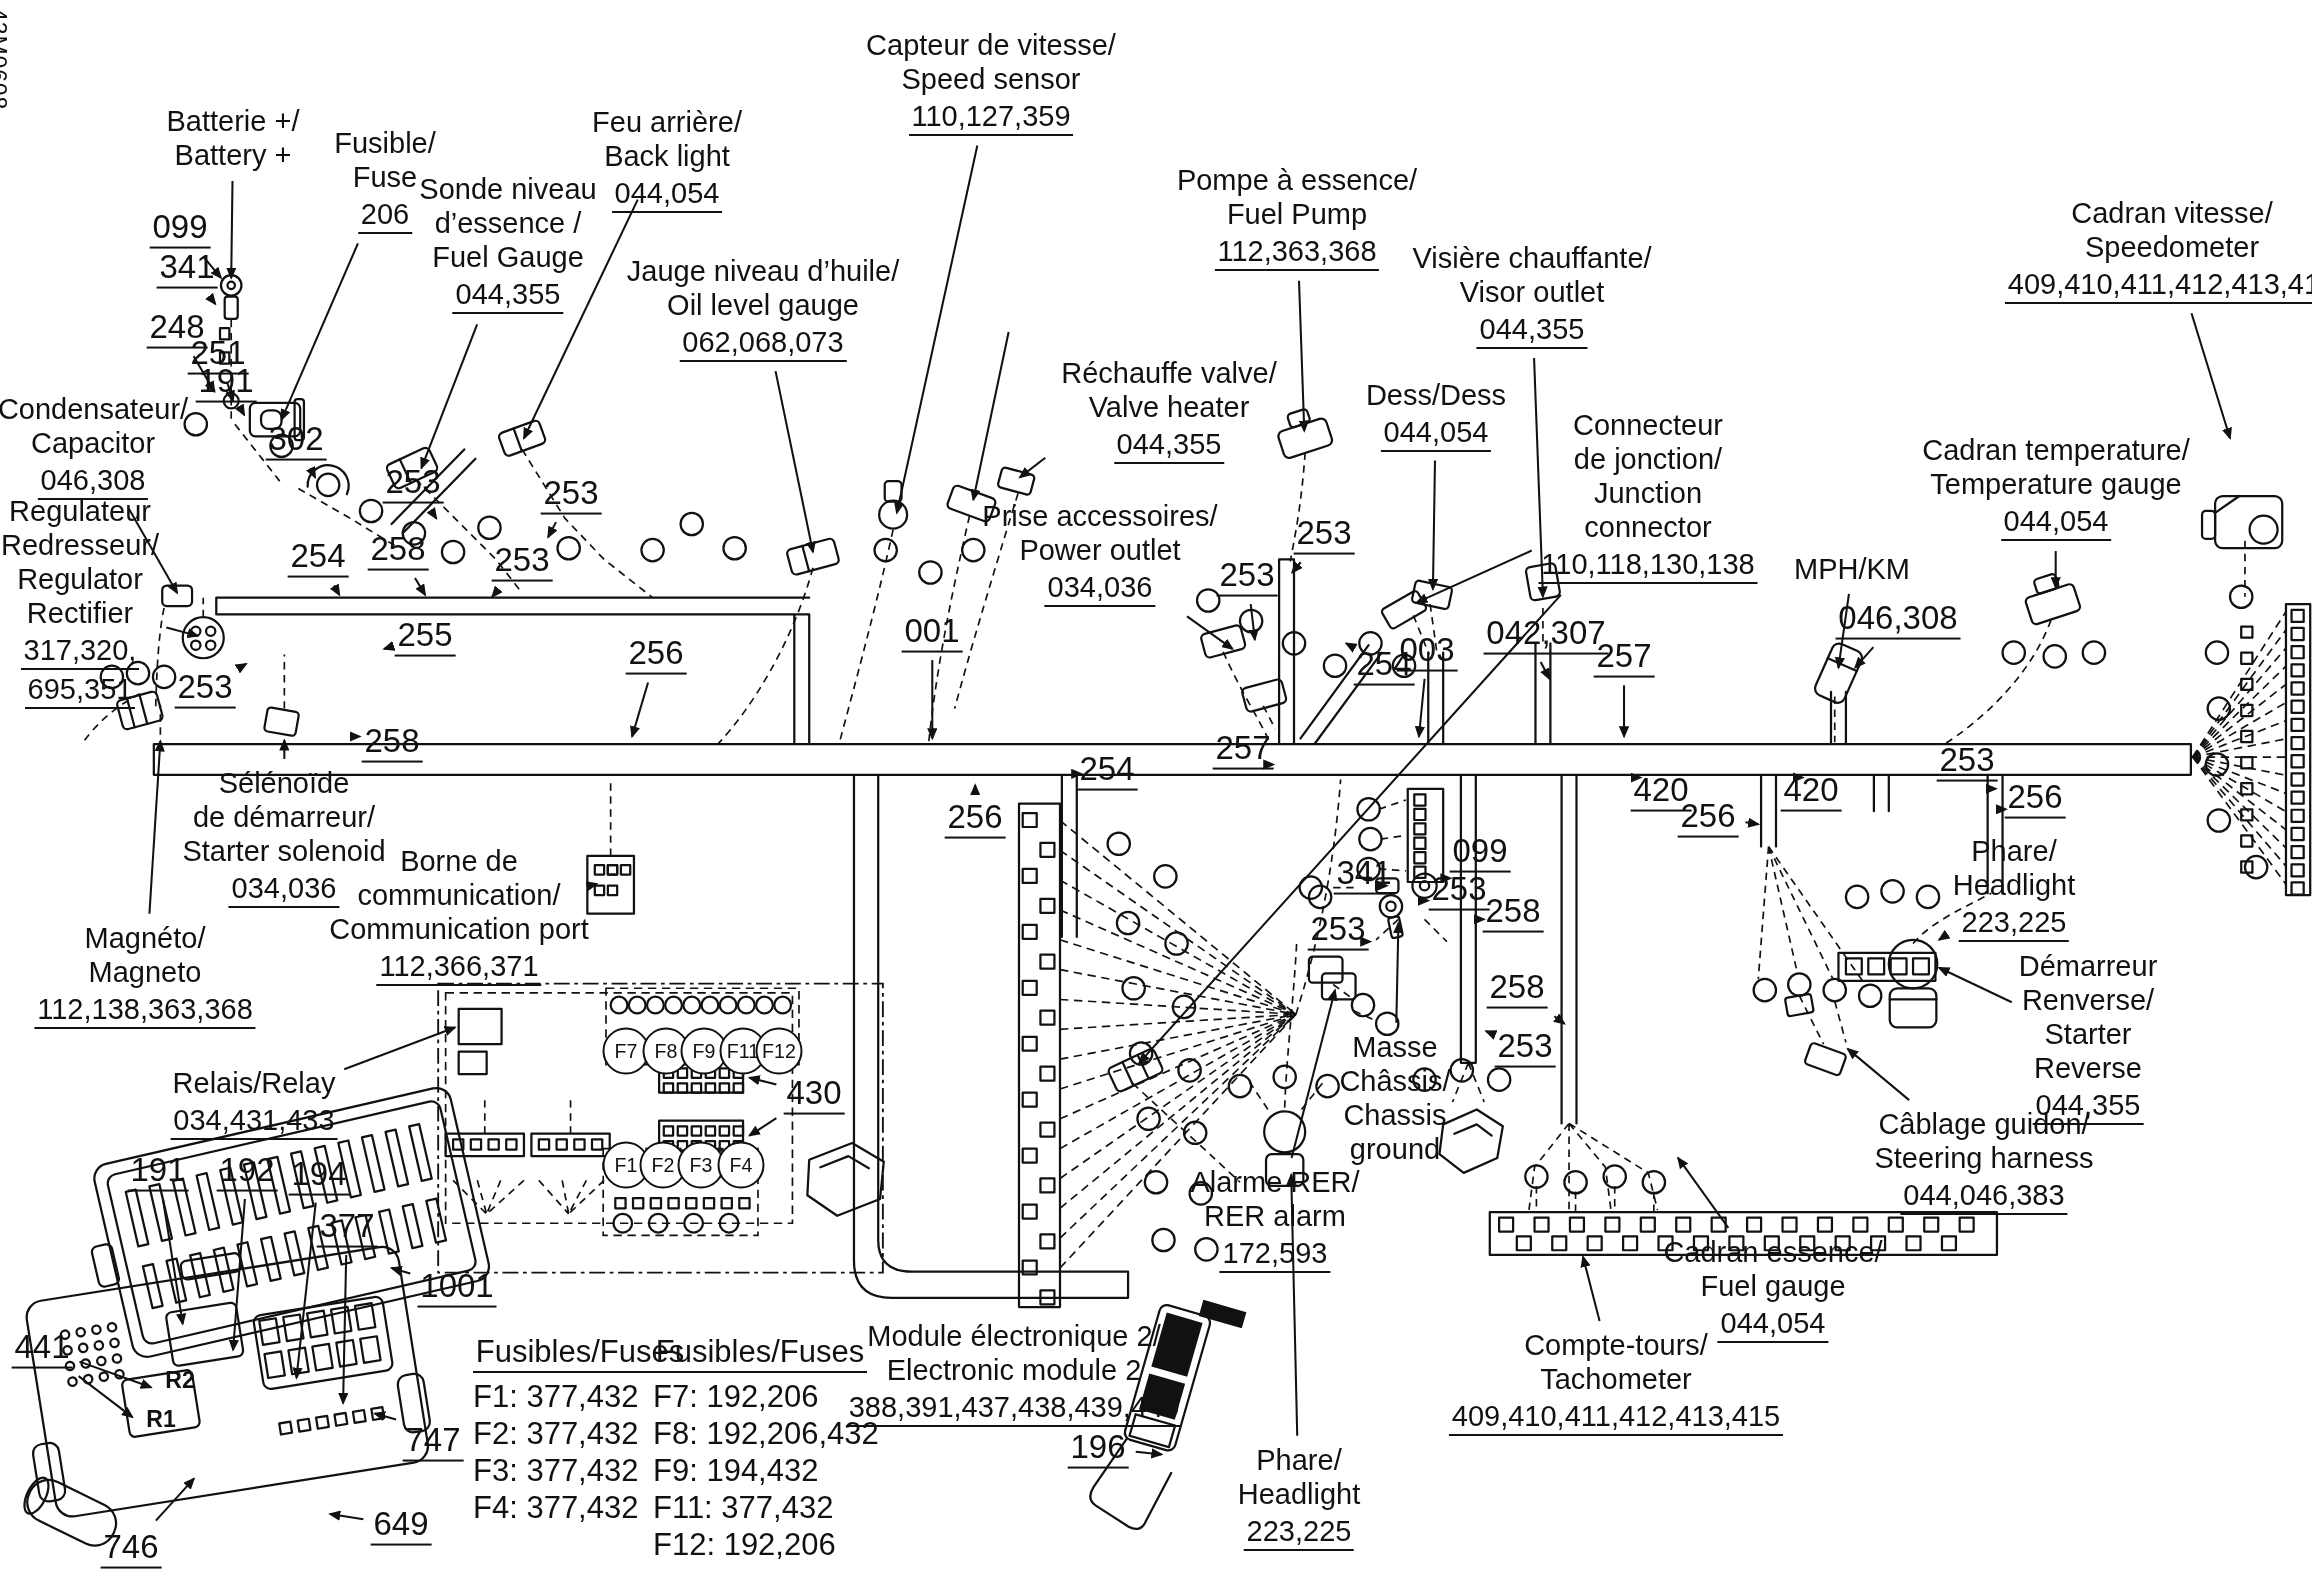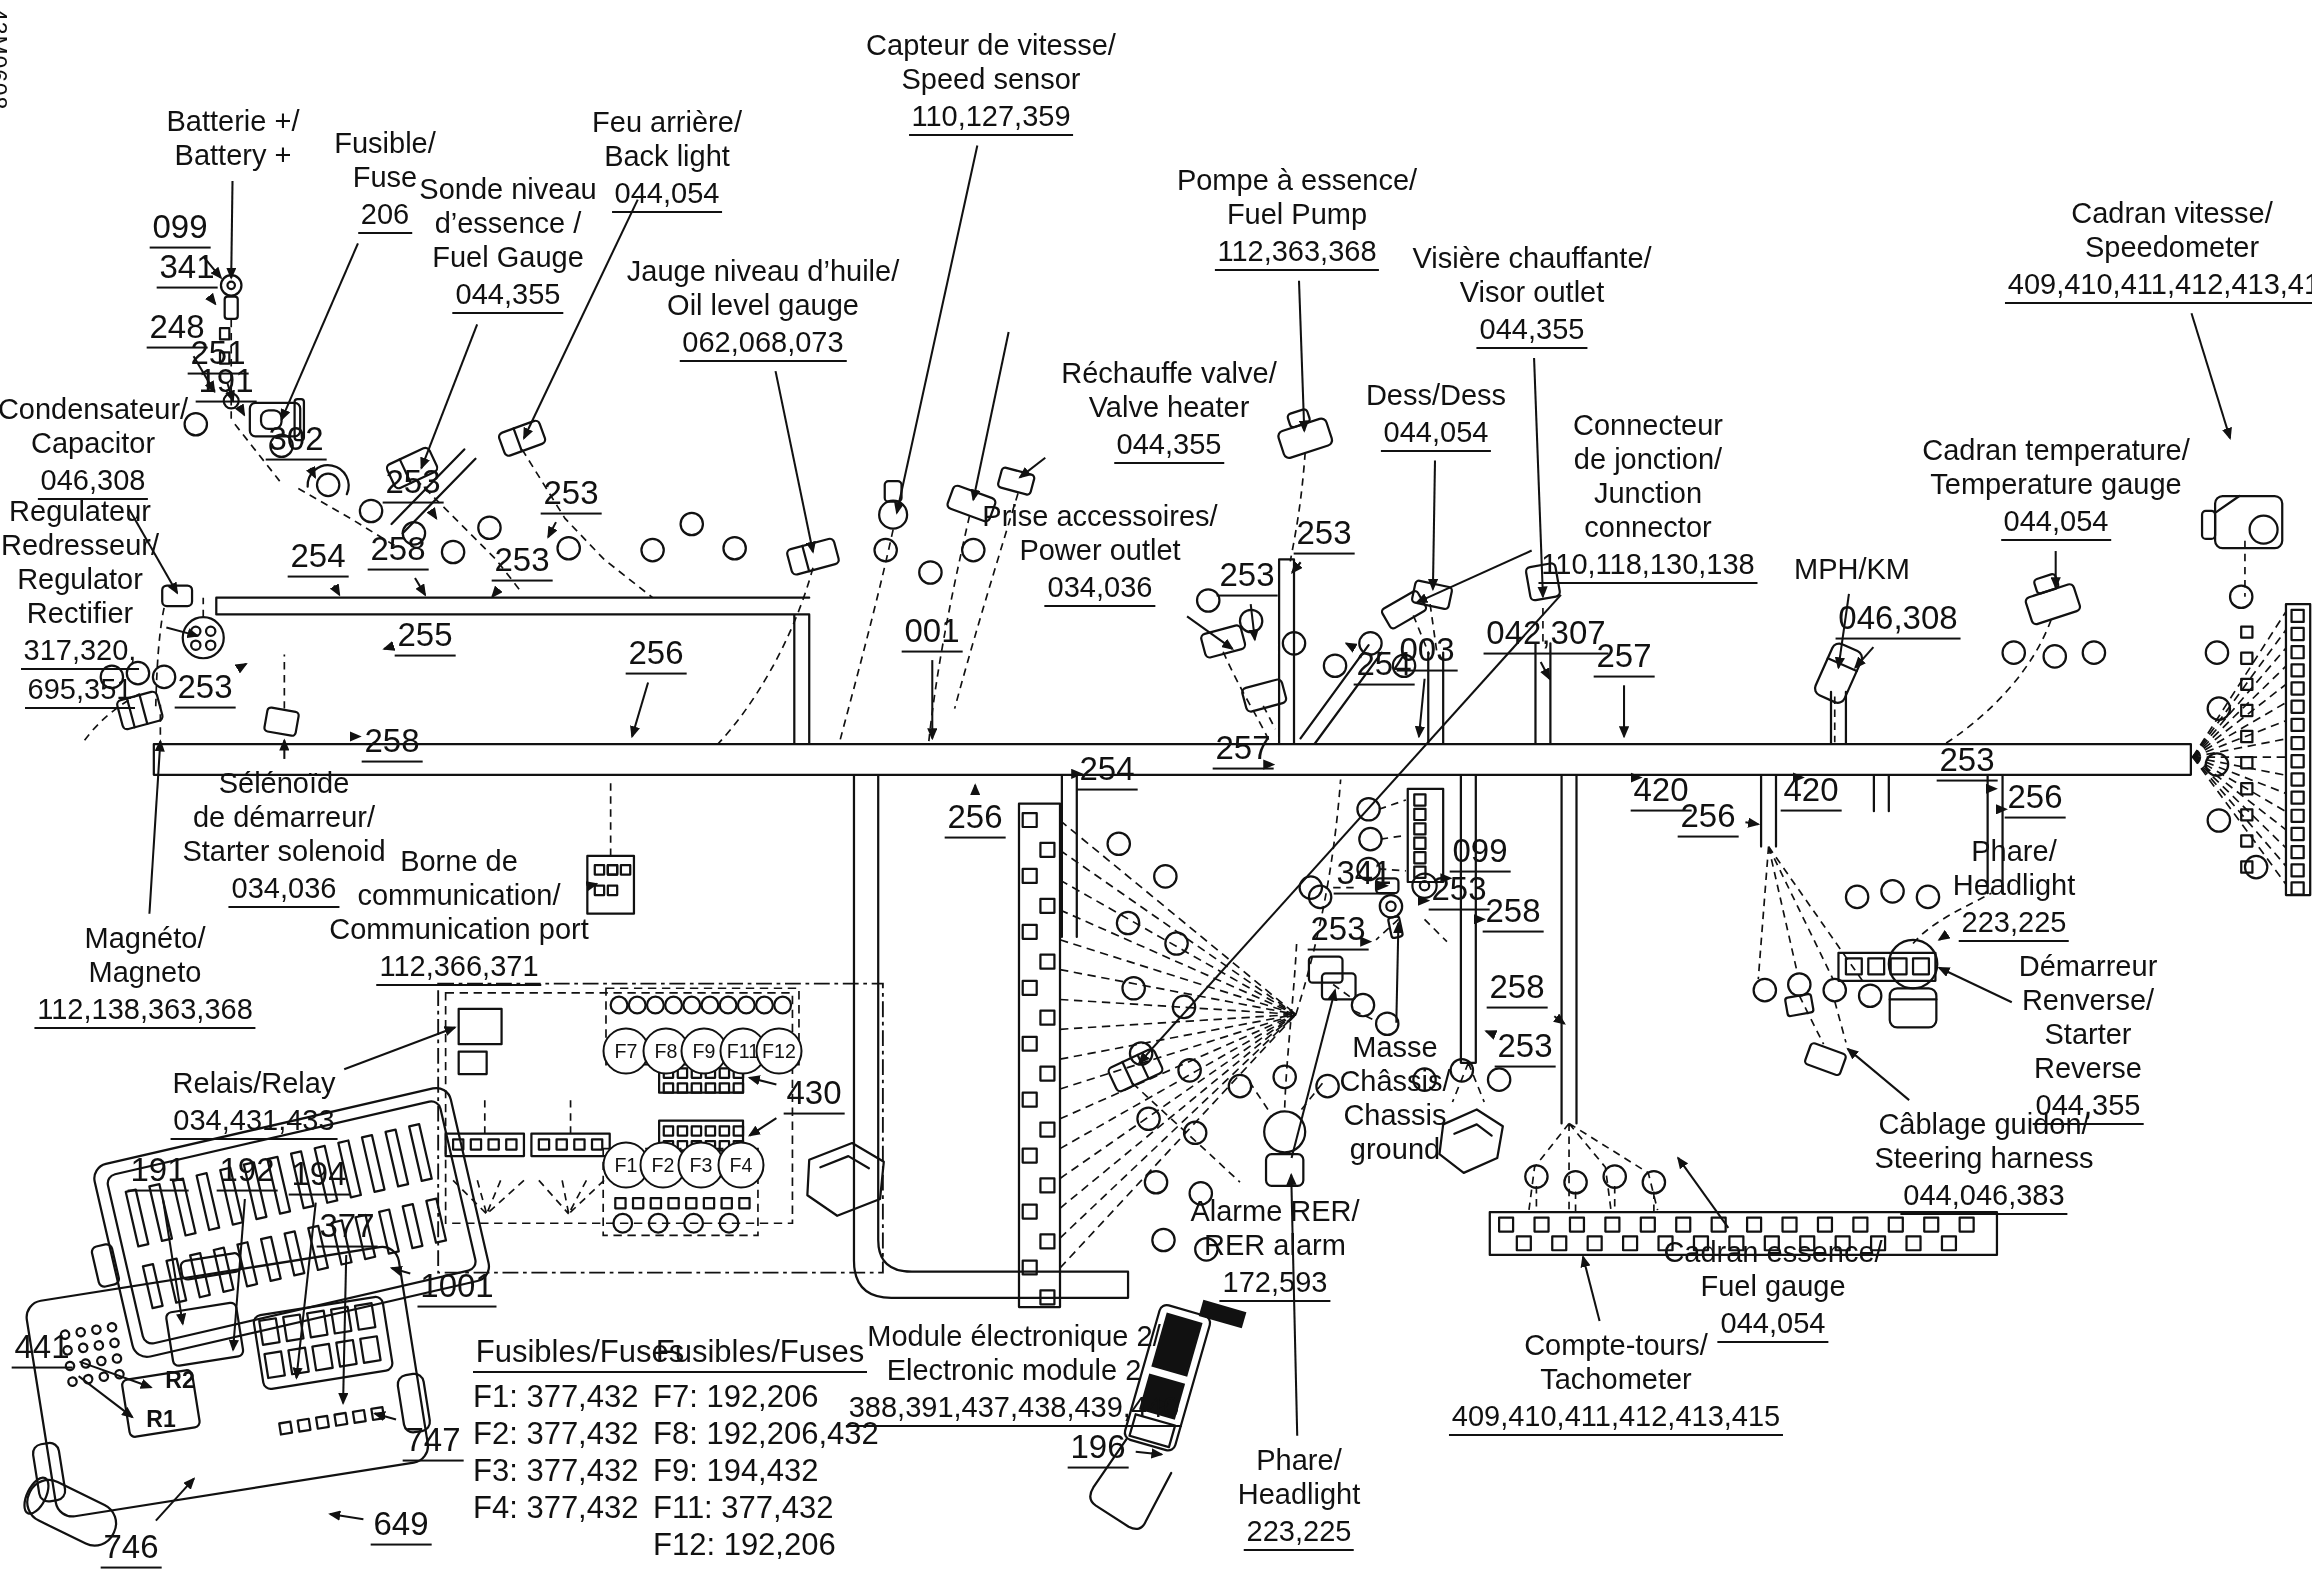--- a/index.html
+++ b/index.html
@@ -752,21 +752,21 @@
       <div class="callout" style="left: 254px; top: 1066px;">
         <div class="cline">Relais/Relay</div>
         <div class="pnrow"><span class="pn">034,431,433</span></div>
       </div>
       <div class="callout" style="left: 1395px; top: 1030px;">
         <div class="cline">Masse</div>
         <div class="cline">Châssis/</div>
         <div class="cline">Chassis</div>
         <div class="cline">ground</div>
       </div>
-      <div class="callout" style="left: 1275px; top: 1194px;">
+      <div class="callout" style="left: 1275px; top: 1165px;">
         <div class="cline">Alarme RER/</div>
         <div class="cline">RER alarm</div>
         <div class="pnrow"><span class="pn">172,593</span></div>
       </div>
       <div class="callout" style="left: 1014px; top: 1319px;">
         <div class="cline">Module électronique 2/</div>
         <div class="cline">Electronic module 2</div>
         <div class="pnrow"><span class="pn">388,391,437,438,439,440</span></div>
       </div>
       <div class="callout" style="left: 1299px; top: 1443px;">

